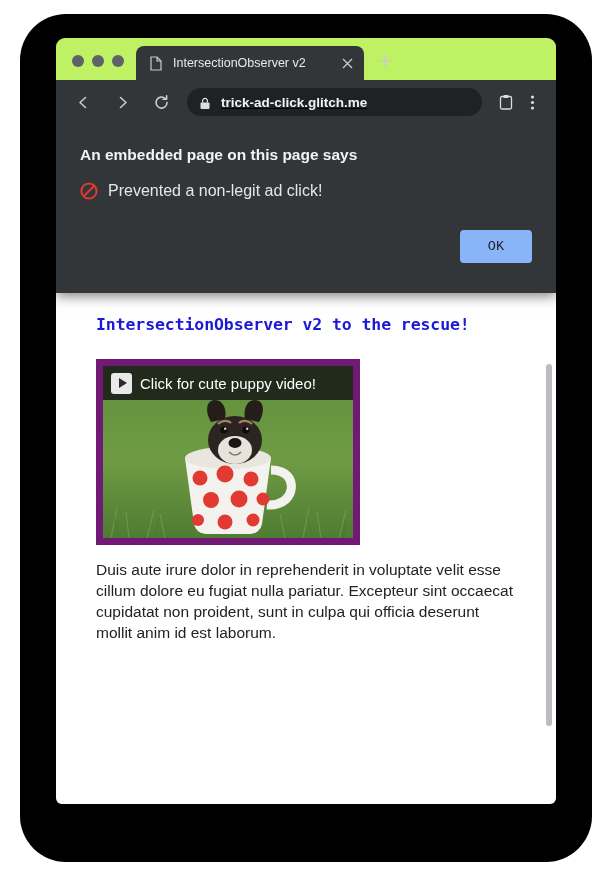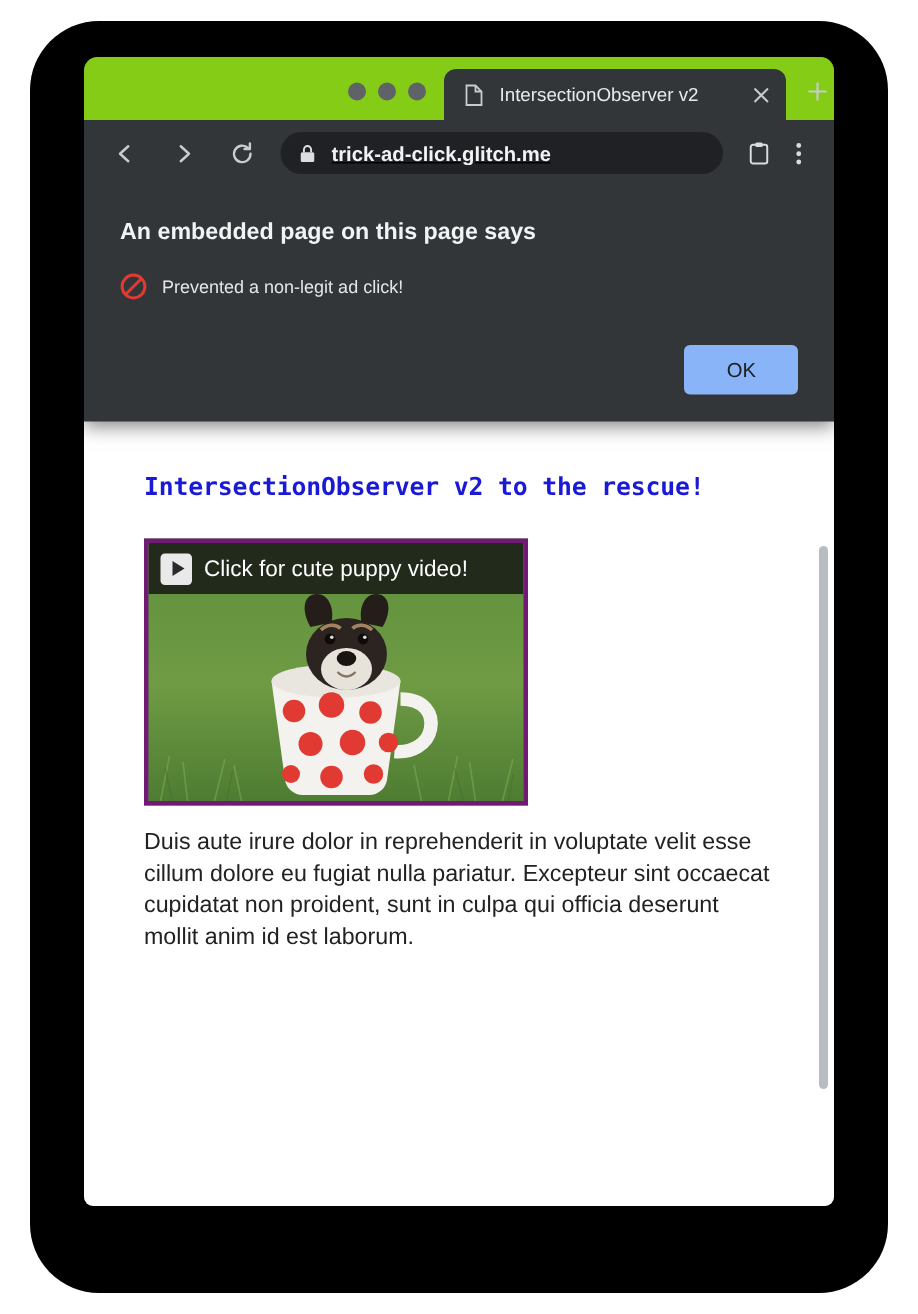--- a/index.html
+++ b/index.html
@@ -40,24 +40,23 @@
     background: #323639;
     border-radius: 9px 9px 6px 6px;
     overflow: hidden;
     box-shadow: 0 2px 10px rgba(0,0,0,0.4);
   }
 
   
   .tabstrip {
     position: relative;
     height: 42px;
-    background: #84cc16;
+    background: #bef264;
     display: flex;
     align-items: flex-end;
-    justify-content: flex-end;
   }
   .window-controls {
     display: flex;
     align-items: center;
     gap: 8px;
     padding: 0 12px 13px 16px;
   }
   .wc-dot {
     width: 12px; height: 12px; border-radius: 50%;
     background: #5f6368;
@@ -178,21 +177,21 @@
   .page-para {
     color: #222222;
     font-size: 15.5px;
     line-height: 1.36;
     margin: 22px 0 0 0;
   }
   .ad-frame {
     margin-top: 24px;
     width: 250px;
     height: 172px;
-    border: 3px solid #701a75;
+    border: 7px solid #701a75;
     position: relative;
     overflow: hidden;
     background: #5b8f3a;
   }
   .ad-banner {
     position: absolute;
     left: 0; top: 0; right: 0;
     height: 34px;
     background: rgba(20,20,20,0.82);
     display: flex;
@@ -243,54 +242,54 @@
     left: 0; top: 0; right: 0;
     height: 150px;
   }
   .dialog {
     position: absolute;
     left: 0;
     top: 0;
     width: 500px;
     background: #323639;
     box-sizing: border-box;
-    padding: 22px 24px 18px 24px;
+    padding: 22px 24px 30px 24px;
     box-shadow: 0 3px 12px rgba(0,0,0,0.5);
   }
   .dialog-title {
     color: #f1f3f4;
     font-size: 15.5px;
     font-weight: bold;
     margin: 0 0 18px 0;
   }
   .dialog-msg-row {
     display: flex;
     align-items: center;
     gap: 10px;
     margin-bottom: 30px;
   }
   .no-entry-icon {
     width: 18px; height: 18px;
     flex: 0 0 auto;
   }
   .dialog-msg {
     color: #e4e6e8;
-    font-size: 12px;
+    font-size: 16px;
   }
   .dialog-actions {
     display: flex;
     justify-content: flex-end;
   }
   .btn-ok {
     background: #8ab4f8;
     color: #202124;
     border: none;
     border-radius: 4px;
     font-size: 13.5px;
-    font-family: Liberation Sans, sans-serif;
+    font-family: Liberation Mono, monospace;
     padding: 9px 28px;
     cursor: pointer;
     text-align: center;
   }
 </style>
 </head>
 <body>
 
 <div id="screen">
 

